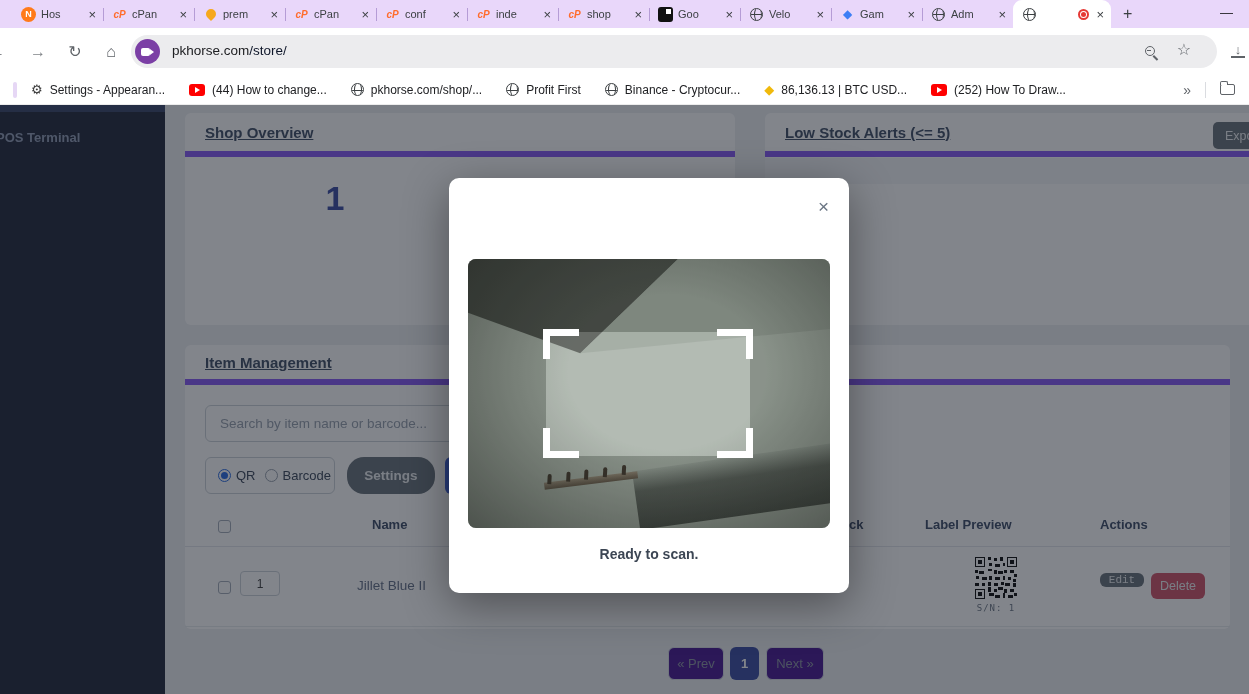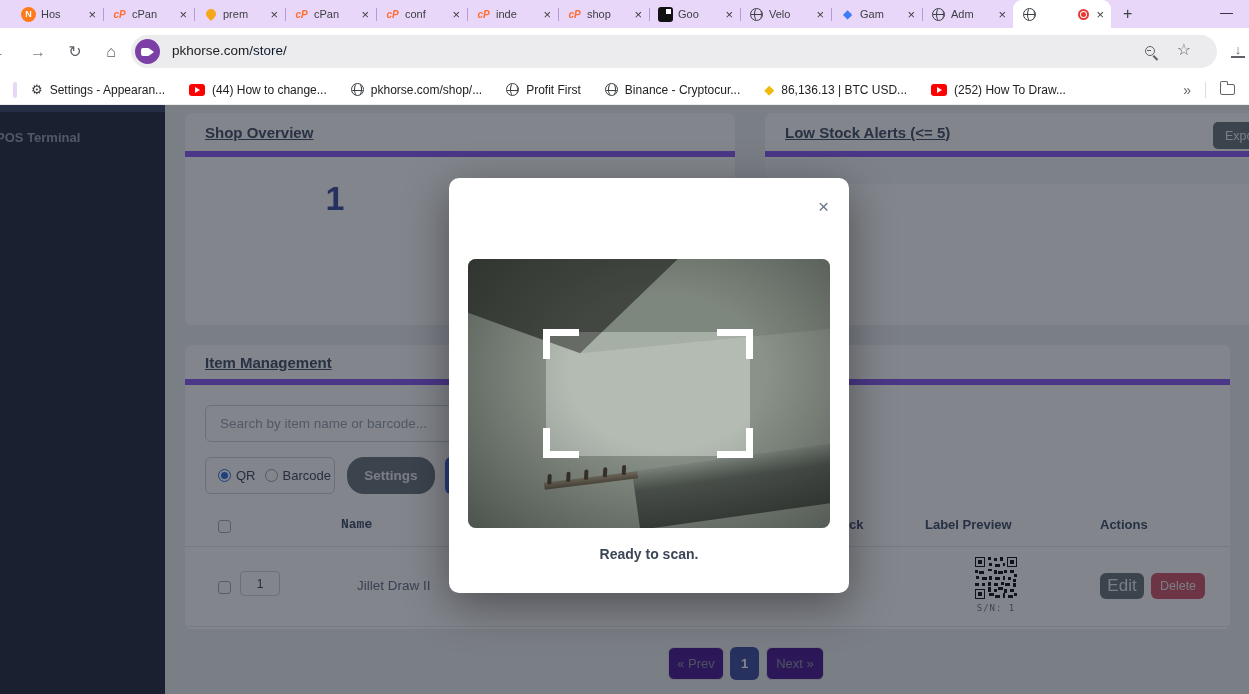--- a/index.html
+++ b/index.html
@@ -87,27 +87,27 @@
   .radio { width:13px; height:13px; border-radius:50%; border:1.5px solid #9aa3b0; flex:none; }
   .radio.on { border-color:#2f6fe4; position:relative; }
   .radio.on::after { content:""; position:absolute; inset:2px; background:#2f6fe4; border-radius:50%; }
   .rlabel { margin-right:4px; }
   .btn { display:flex; align-items:center; justify-content:center; border-radius:6px; color:#edf0f2; }
   .btn-settings { position:absolute; left:162px; top:112px; width:88px; height:37px; background:#6c757d; font-size:13.5px; font-weight:600;border-radius:17px; }
   .btn-sliver { position:absolute; left:260px; top:112px; width:44px; height:37px; background:#4262d6; border-radius:6px; }
 
   .cb { position:absolute; width:13px; height:13px; border:1.5px solid #a6aebb; border-radius:3px; background:#fdfdfd; }
   .th { position:absolute; top:172px; font-size:13px; font-weight:700; color:#41506b; }
-  #th-name { left:156px;font-family:Liberation Mono, monospace; } #th-stock { left:643px; } #th-label { left:740px; } #th-actions { left:915px; }
+  #th-name { left:187px; } #th-stock { left:643px; } #th-label { left:740px; } #th-actions { left:915px; }
   .thr-line { position:absolute; left:0; top:201px; width:100%; height:1px; background:#e3e7ec; }
   .qty { position:absolute; left:55px; top:226px; width:40px; height:25px; border:1px solid #ced4da; border-radius:4px; font-size:12px; color:#444; text-align:center; background:#fff; font-family:"Liberation Sans",sans-serif; }
   .cell-name { position:absolute; left:172px; top:233px; font-size:13.5px; color:#67738a; }
   .qr { position:absolute; left:790px; top:212px; width:42px; height:42px; }
   .sn { position:absolute; left:778px; top:258px; width:66px; text-align:center; font-family:"DejaVu Sans Mono",monospace; font-size:9px; color:#707a88; letter-spacing:1px; }
-  .btn-edit { position:absolute; left:915px; top:228px; width:44px; height:26px; background:#6c757d; font-size:17px; }
+  .btn-edit { position:absolute; left:915px; top:228px; width:44px; height:14px; background:#6c757d; font-size:11px;font-family:Liberation Mono, monospace; }
   .btn-del { position:absolute; left:966px; top:228px; width:54px; height:26px; background:#d2566b; font-size:12.5px; }
   .row-line { position:absolute; left:0; top:281px; width:100%; height:1px; background:#e9ecef; }
 
   .pg { position:absolute; top:542px; height:33px; border:1px solid #d9dee4; background:#4c1d95; border-radius:6px; color:#8e97a6; font-size:13px; display:flex; align-items:center; justify-content:center; }
   #pg-prev { left:668px; width:56px; }
   #pg-cur  { left:730px; width:29px; background:#3f51a5; color:#fff; border:none; font-weight:600; }
   #pg-next { left:766px; width:58px; }
 
   #dim { position:absolute; inset:0; background:rgba(16,21,33,0.52); }
 
@@ -295,21 +295,21 @@
 
       <span class="cb" style="left:33px; top:175px;"></span>
       <span class="th" id="th-name">Name</span>
       <span class="th" id="th-stock">Stock</span>
       <span class="th" id="th-label">Label Preview</span>
       <span class="th" id="th-actions">Actions</span>
       <div class="thr-line"></div>
 
       <span class="cb" style="left:33px; top:236px;"></span>
       <input class="qty" type="text" value="1" style="">
-      <span class="cell-name">Jillet Draw II</span>
+      <span class="cell-name">Jillet Blue II</span>
       <svg class="qr" viewBox="0 0 29 29" shape-rendering="crispEdges">
         <rect width="29" height="29" fill="#fff"></rect>
         <path fill="#111" d="M0 0h7v7H0zM22 0h7v7h-7zM0 22h7v7H0z"></path>
         <path fill="#fff" d="M1 1h5v5H1zM23 1h5v5h-5zM1 23h5v5H1z"></path>
         <path fill="#111" d="M2 2h3v3H2zM24 2h3v3h-3zM2 24h3v3H2z"></path>
         <path fill="#111" d="M9 0h2v2H9zM13 1h2v2h-2zM17 0h2v3h-2zM10 4h2v2h-2zM14 5h3v2h-3zM19 4h2v2h-2zM9 8h3v2H9zM0 9h2v2H0zM3 10h3v2H3zM13 9h2v3h-2zM16 10h3v2h-3zM20 9h2v2h-2zM24 9h3v2h-3zM27 12h2v2h-2zM1 13h2v2H1zM5 14h3v2H5zM10 13h2v3h-2zM14 14h3v2h-3zM19 13h2v3h-2zM23 14h2v2h-2zM26 15h2v2h-2zM0 18h3v2H0zM5 18h2v2H5zM9 17h2v3H9zM13 18h3v2h-3zM18 17h2v2h-2zM21 18h3v2h-3zM26 18h2v3h-2zM9 21h2v3H9zM13 22h2v2h-2zM16 21h3v2h-3zM20 22h2v3h-2zM24 22h3v2h-3zM10 25h3v2h-3zM14 26h3v2h-3zM19 25h2v3h-2zM23 26h3v2h-3zM27 25h2v2h-2z"></path>
       </svg>
       <span class="sn">S/N: 1</span>
       <div class="btn btn-edit">Edit</div>
       <div class="btn btn-del">Delete</div>

